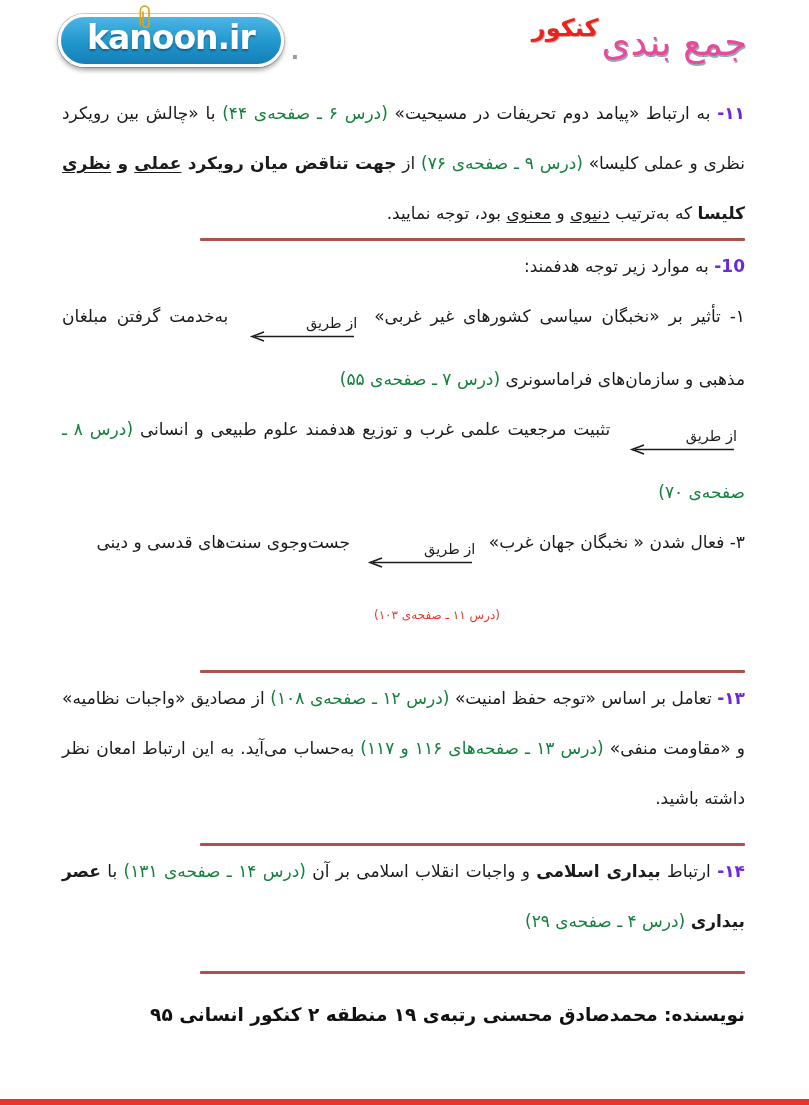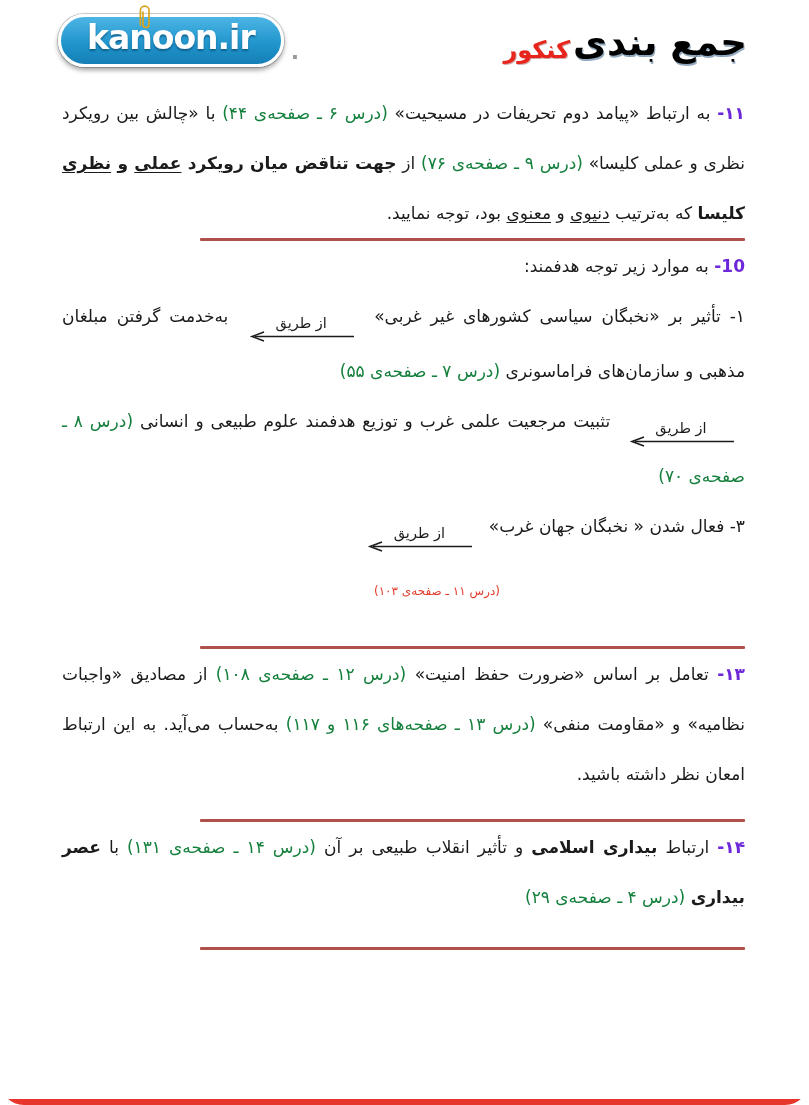--- a/index.html
+++ b/index.html
@@ -1,50 +1,50 @@
 <!DOCTYPE html>
 <html lang="fa"><head>
 <meta charset="utf-8">
 <style>
   html,body{margin:0;padding:0;background:#fff;}
   .page{
     width:809px;height:1105px;position:relative;overflow:hidden;background:#ffffff;
-    font-family:"DejaVu Sans",sans-serif;direction:rtl;color:#1b1b1b;border-radius:24px;
+    font-family:"DejaVu Sans",sans-serif;direction:rtl;color:#1b1b1b;
   }
   
   .header{direction:ltr;display:flex;justify-content:space-between;align-items:flex-start;
     padding:14px 62px 0 58px;height:74px;}
   .logo-wrap{position:relative;display:flex;align-items:flex-end;gap:7px;}
   .logo-pill{
     background:linear-gradient(#4db5e5 0%,#2196cd 55%,#147fb6 100%);
     border:3px solid #ffffff;border-radius:32px;
     box-shadow:0 3px 5px rgba(0,0,0,.38),0 0 0 1px #cfcfcf;
     color:#fff;font-weight:bold;font-size:33px;letter-spacing:-1px;
     padding:4px 26px 10px 26px;line-height:1;
     text-shadow:0 2px 2px rgba(0,40,70,.45);
   }
   .paperclip{position:absolute;top:-9px;left:80px;}
   .logo-dot{color:#9a9a9a;font-size:22px;font-weight:bold;line-height:1;padding-bottom:4px;}
   .brand{direction:rtl;display:flex;align-items:flex-start;gap:3px;padding-top:10px;}
-  .brand-main{font-size:37px;font-weight:bold;color:#000000;line-height:1;
+  .brand-main{font-size:37px;font-weight:normal;color:#ec4899;line-height:1;
     text-shadow:1px 2px 0 rgba(16,66,110,.45);}
   .brand-accent{font-size:24px;font-weight:bold;color:#e8251d;line-height:1;
-    position:relative;top:-8px;text-shadow:1px 1px 0 rgba(130,10,10,.35);margin-top:22px;}
+    position:relative;top:-8px;text-shadow:1px 1px 0 rgba(130,10,10,.35);}
   
   .content{padding:0 64px 0 62px;}
   p.para{font-size:17px;line-height:50px;text-align:justify;margin:0;}
   .num{color:#6d28d9;font-weight:bold;}
   .ref{color:#15803d;}
   .b{font-weight:bold;}
   .u{text-decoration:underline;text-underline-offset:3px;}
   .divider{height:3px;background:#b0504c;width:545px;margin:0 0 0 auto;border-radius:1px;}
   .m-div1{margin-top:0px;} .m-div2{margin-top:30px;} .m-div3{margin-top:20px;} .m-div4{margin-top:25px;}
   .m-p11{margin-top:12px;} .m-p12h{margin-top:10px;} .m-sub1{margin-top:5px;}
   .m-p13{margin-top:7px;} .m-p14{margin-top:7px;}
-  .via-arrow{display:inline-block;width:112px;text-align:center;vertical-align:-6px;margin:4px 8px;}
+  .via-arrow{display:inline-block;width:112px;text-align:right;vertical-align:-6px;margin:12px 8px;}
   .via-label{display:block;font-size:14.5px;line-height:15px;height:15px;color:#1b1b1b;}
   .via-arrow svg{display:block;margin:0 auto;}
   .ref-line{margin:10px 245px 0 0;font-size:12px;line-height:50px;color:#e33b2c;text-align:right;}
   
   .footer{position:absolute;top:1000px;right:64px;font-size:18.5px;font-weight:bold;
     color:#111;line-height:1.6;}
   .bottom-bar{position:absolute;bottom:0;left:0;width:809px;height:6px;background:#e8352b;}
 </style>
 </head>
 <body>
@@ -81,31 +81,32 @@
           </svg></span><span> به‌خدمت گرفتن مبلغان مذهبی و سازمان‌های فراماسونری </span><span class="ref">(درس ۷ ـ صفحه‌ی ۵۵)</span></p>
 
     <p class="para"><span class="via-arrow"><span class="via-label">از طریق</span><svg width="108" height="11" viewBox="0 0 108 11">
             <line x1="107" y1="5.5" x2="8" y2="5.5" stroke="#1b1b1b" stroke-width="1.6"></line>
             <path d="M17 1 L5 5.5 L17 10" fill="none" stroke="#1b1b1b" stroke-width="1.6"></path>
           </svg></span><span> تثبیت مرجعیت علمی غرب و توزیع هدفمند علوم طبیعی و انسانی </span><span class="ref">(درس ۸ ـ صفحه‌ی ۷۰)</span></p>
 
     <p class="para"><span>۳- فعال شدن « نخبگان جهان غرب» </span><span class="via-arrow"><span class="via-label">از طریق</span><svg width="108" height="11" viewBox="0 0 108 11">
             <line x1="107" y1="5.5" x2="8" y2="5.5" stroke="#1b1b1b" stroke-width="1.6"></line>
             <path d="M17 1 L5 5.5 L17 10" fill="none" stroke="#1b1b1b" stroke-width="1.6"></path>
-          </svg></span></p>
+          </svg></span><span> جست‌وجوی سنت‌های قدسی و دینی</span></p>
 
     <p class="ref-line">(درس ۱۱ ـ صفحه‌ی ۱۰۳)</p>
 
     <div class="divider m-div2"></div>
 
-    <p class="para m-p13"><span class="num">۱۳-</span><span> تعامل بر اساس «ضرورت حفظ امنیت» </span><span class="ref">(درس ۱۲ ـ صفحه‌ی ۱۰۸)</span><span> از مصادیق «واجبات نظامیه» و «مقاومت منفی» </span><span class="ref">(درس ۱۳ ـ صفحه‌های ۱۱۶ و ۱۱۷)</span><span> به‌حساب می‌آید. به این ارتباط امعان نظر داشته باشید.</span></p>
+    <p class="para m-p13"><span class="num">۱۳-</span><span> تعامل بر اساس «توجه حفظ امنیت» </span><span class="ref">(درس ۱۲ ـ صفحه‌ی ۱۰۸)</span><span> از مصادیق «واجبات نظامیه» و «مقاومت منفی» </span><span class="ref">(درس ۱۳ ـ صفحه‌های ۱۱۶ و ۱۱۷)</span><span> به‌حساب می‌آید. به این ارتباط امعان نظر داشته باشید.</span></p>
 
     <div class="divider m-div3"></div>
 
-    <p class="para m-p14"><span class="num">۱۴-</span><span> ارتباط </span><span class="b">بیداری اسلامی</span><span> و تأثیر انقلاب طبیعی بر آن </span><span class="ref">(درس ۱۴ ـ صفحه‌ی ۱۳۱)</span><span> با </span><span class="b">عصر بیداری</span><span class="ref"> (درس ۴ ـ صفحه‌ی ۲۹)</span></p>
+    <p class="para m-p14"><span class="num">۱۴-</span><span> ارتباط </span><span class="b">بیداری اسلامی</span><span> و واجبات انقلاب اسلامی بر آن </span><span class="ref">(درس ۱۴ ـ صفحه‌ی ۱۳۱)</span><span> با </span><span class="b">عصر بیداری</span><span class="ref"> (درس ۴ ـ صفحه‌ی ۲۹)</span></p>
 
     <div class="divider m-div4"></div>
 
   </div>
 
+  <div class="footer">نویسنده: محمدصادق محسنی رتبه‌ی ۱۹ منطقه ۲ کنکور انسانی ۹۵</div>
   <div class="bottom-bar"></div>
 
 </div>
 
 </body></html>

